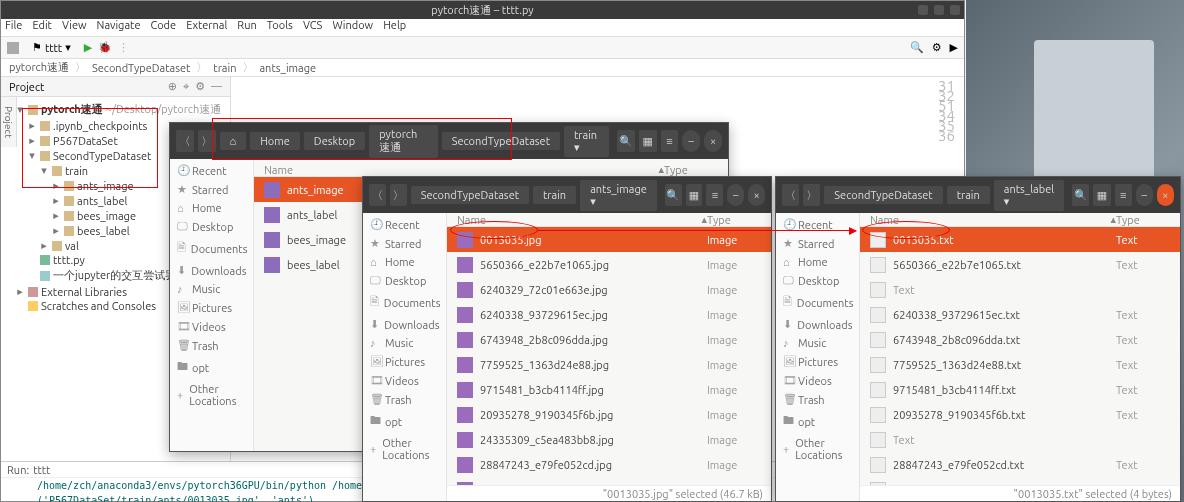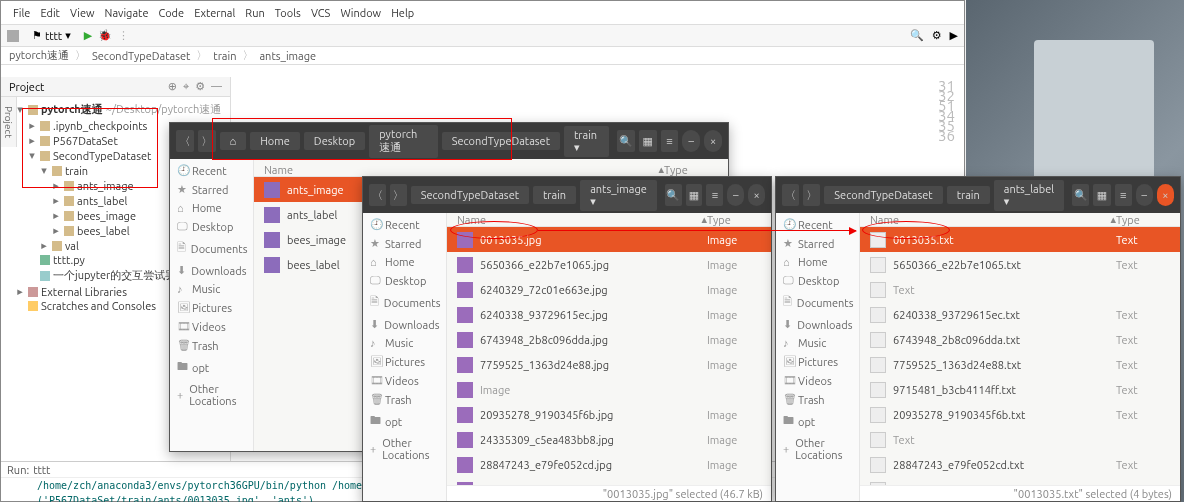--- a/index.html
+++ b/index.html
@@ -1,21 +1,21 @@
 <!DOCTYPE html>
 <html><head>
 <meta charset="utf-8">
 <style>
 *{box-sizing:border-box;margin:0;padding:0;font-family:Ubuntu,Arial,sans-serif;font-size:11px}
 body{background:#f0f0f0;width:1184px;height:502px;position:relative;overflow:hidden}
 .ide{position:absolute;left:0;top:0;width:965px;height:502px;background:#fff;border:1px solid #888}
 .titlebar{background:#3a3a3a;color:#ddd;height:18px;display:flex;align-items:center;justify-content:center;position:relative}
 .titlebar .btns{position:absolute;right:4px;display:flex;gap:6px}
 .titlebar .btns span{width:10px;height:10px;background:#555;border-radius:2px;display:inline-block}
-.menubar{background:#fff;height:24px;display:flex;align-items:center;padding:0 12px;gap:10px;border-bottom:1px solid #ddd}
+.menubar{background:#fff;height:18px;display:flex;padding:0 4px;gap:10px;border-bottom:1px solid #ddd}
 .menubar span{color:#333}
 .toolbar{background:#f7f7f7;height:22px;display:flex;align-items:center;padding:0 6px;gap:6px;border-bottom:1px solid #ddd}
 .toolbar .tab{border:1px solid transparent;padding:1px 6px;display:flex;align-items:center;gap:3px}
 .toolbar .sep2{color:#aaa}
 .toolbar .green{color:#3a3}
 .toolbar .ico{width:12px;height:12px;display:inline-block}
 .toolbar .right{margin-left:auto;display:flex;gap:8px;align-items:center}
 .crumbs{background:#fff;height:18px;display:flex;align-items:center;padding:0 8px;gap:6px;border-bottom:1px solid #ddd;color:#555}
 .crumbs .sep{color:#aaa}
 .projpane{position:absolute;left:0;top:76px;width:230px;bottom:18px;background:#fff;border-right:1px solid #ddd}
@@ -71,20 +71,28 @@
 .arrow{position:absolute;border-top:1.5px solid #e00;height:0}
 .arrow::after{content:"";position:absolute;right:-1px;top:-4px;border-left:8px solid #e00;border-top:4px solid transparent;border-bottom:4px solid transparent}
 .oval{position:absolute;border:1.5px solid #e00;border-radius:50%}
 </style>
 </head>
 <body>
 
 <div class="photo"></div>
 
 <div class="ide">
+  <div class="titlebar">
+    <span>pytorch速通 – tttt.py</span>
+    <div class="btns">
+      <span></span>
+      <span></span>
+      <span></span>
+    </div>
+  </div>
   <div class="menubar">
     <span>File</span>
     <span>Edit</span>
     <span>View</span>
     <span>Navigate</span>
     <span>Code</span>
     <span>External</span>
     <span>Run</span>
     <span>Tools</span>
     <span>VCS</span>
@@ -419,20 +427,21 @@
             <span class="nm">6743948_2b8c096dda.jpg</span>
             <span class="tp">Image</span>
           </div>
           <div class="lr">
             <span class="fic img"></span>
             <span class="nm">7759525_1363d24e88.jpg</span>
             <span class="tp">Image</span>
           </div>
           <div class="lr">
             <span class="fic img"></span>
+            <span class="nm">9715481_b3cb4114ff.jpg</span>
             <span class="tp">Image</span>
           </div>
           <div class="lr">
             <span class="fic img"></span>
             <span class="nm">20935278_9190345f6b.jpg</span>
             <span class="tp">Image</span>
           </div>
           <div class="lr">
             <span class="fic img"></span>
             <span class="nm">24335309_c5ea483bb8.jpg</span>

